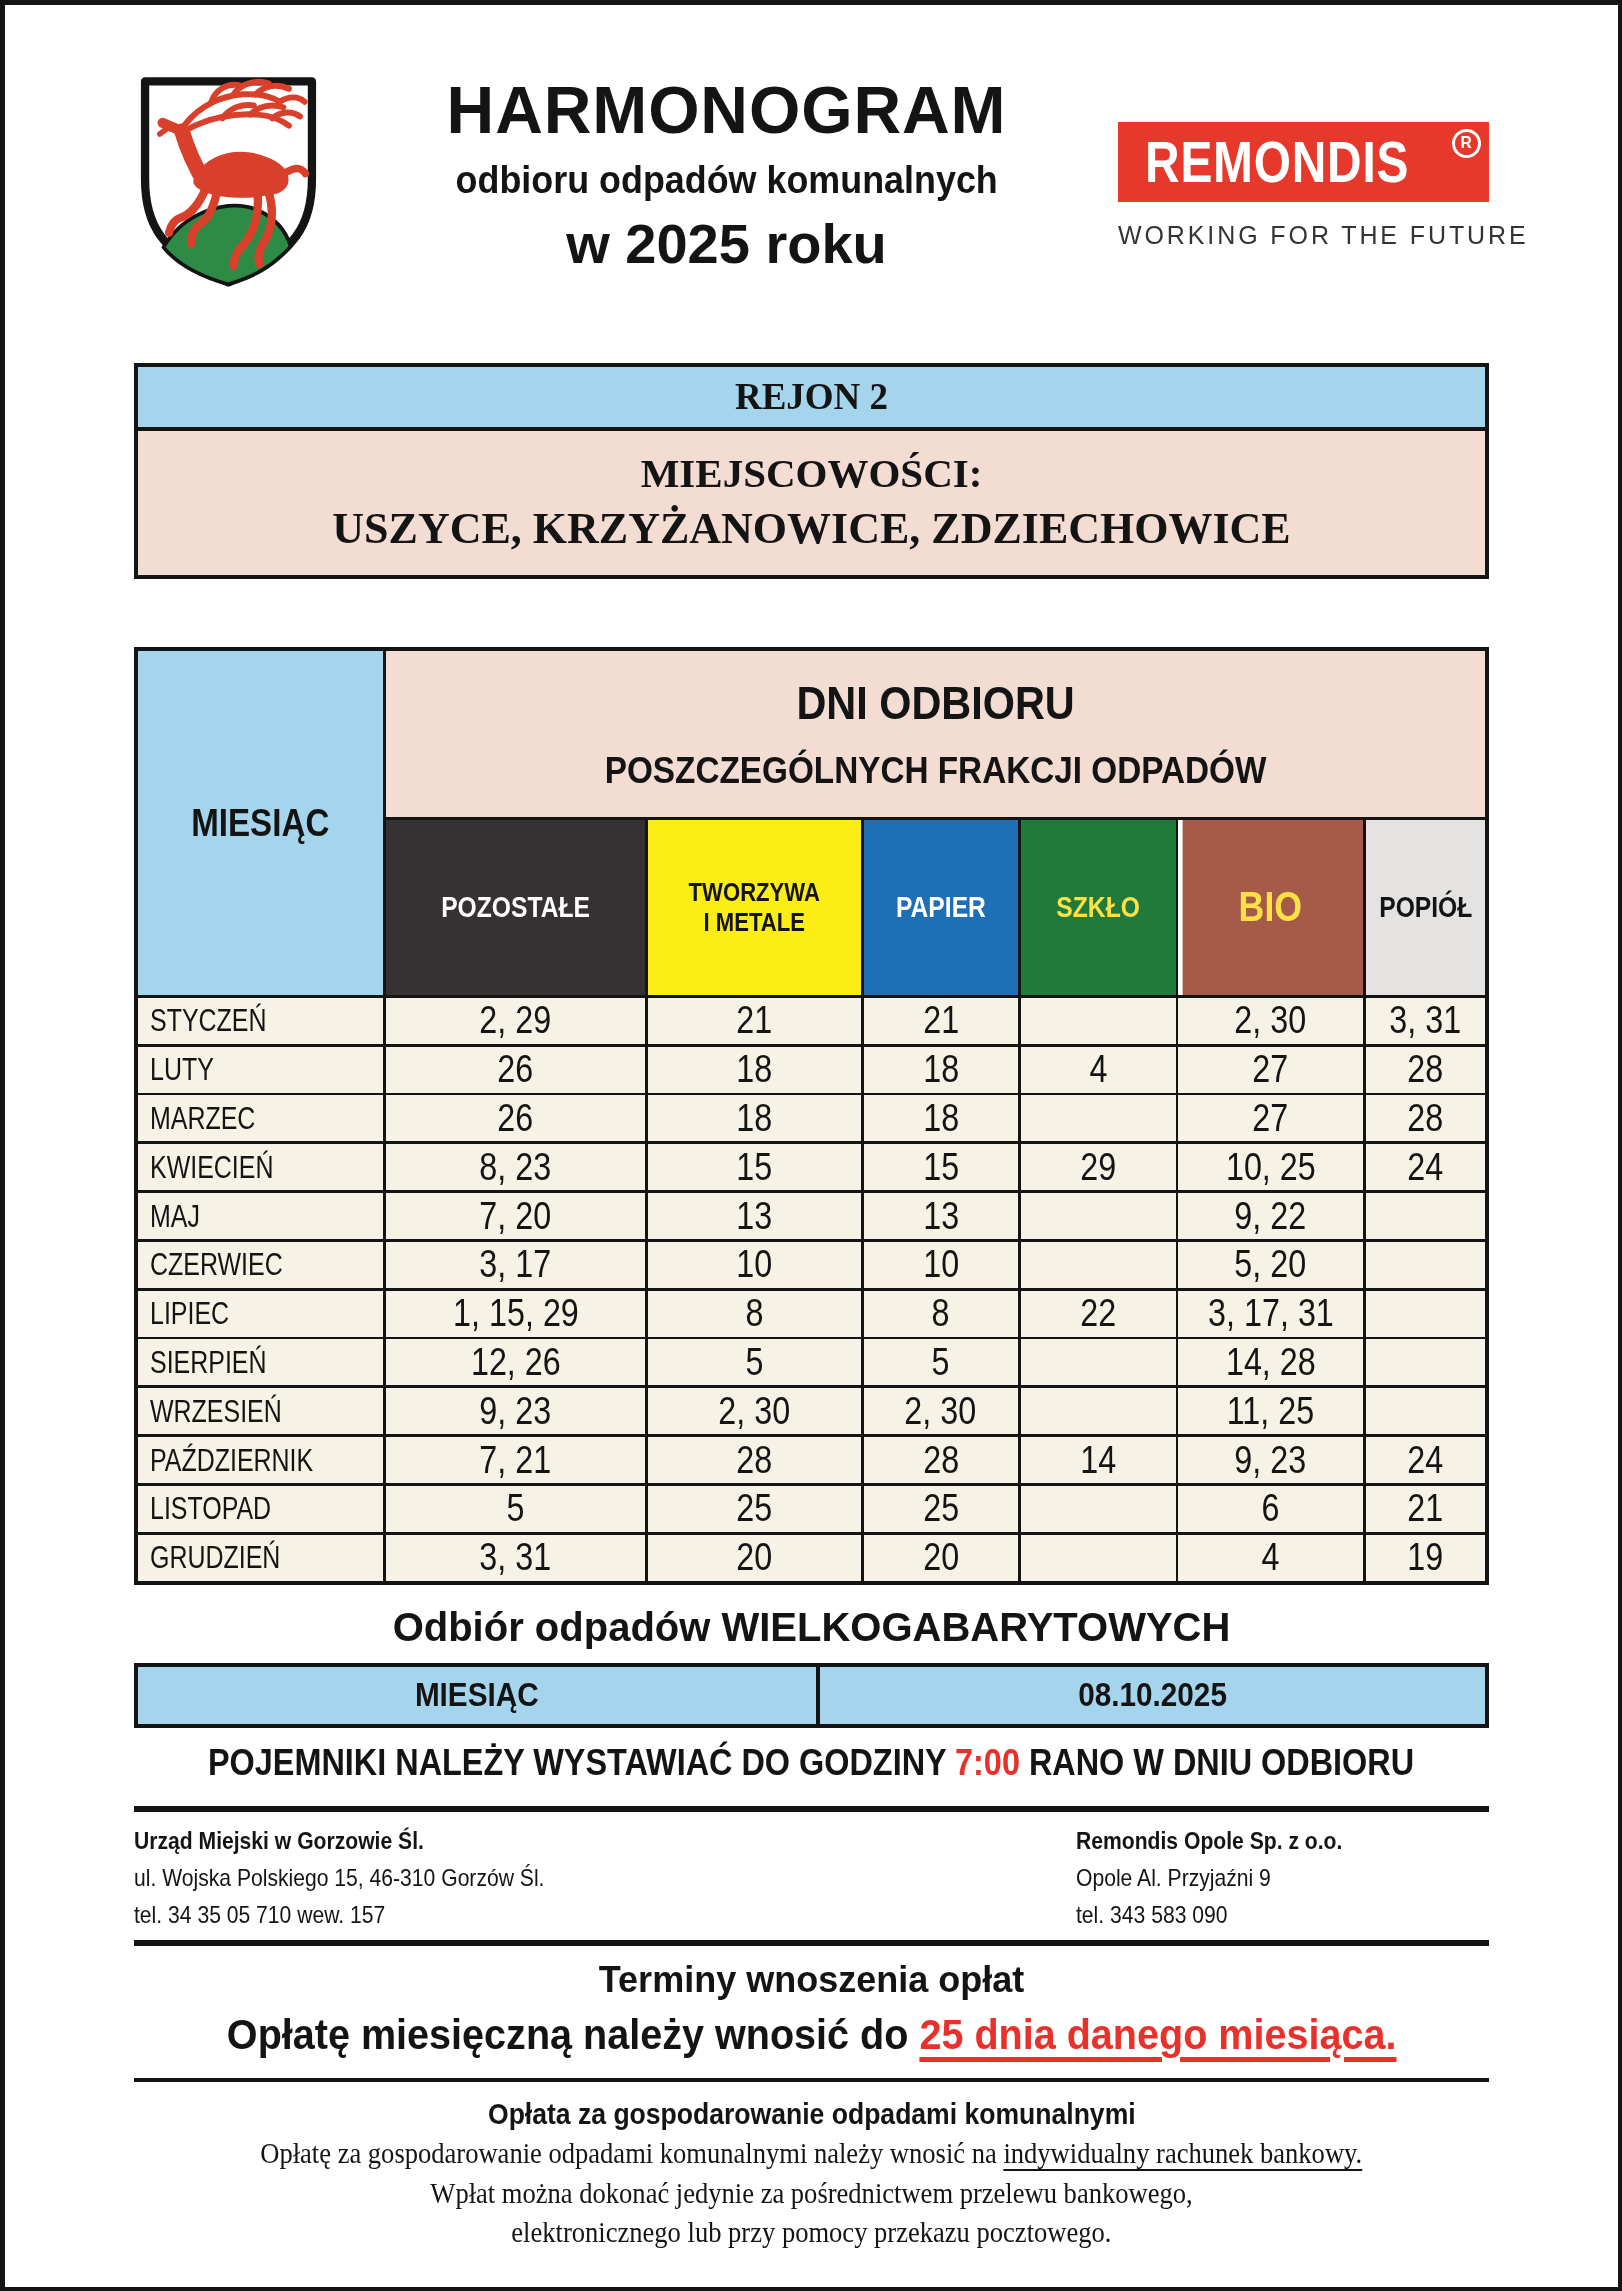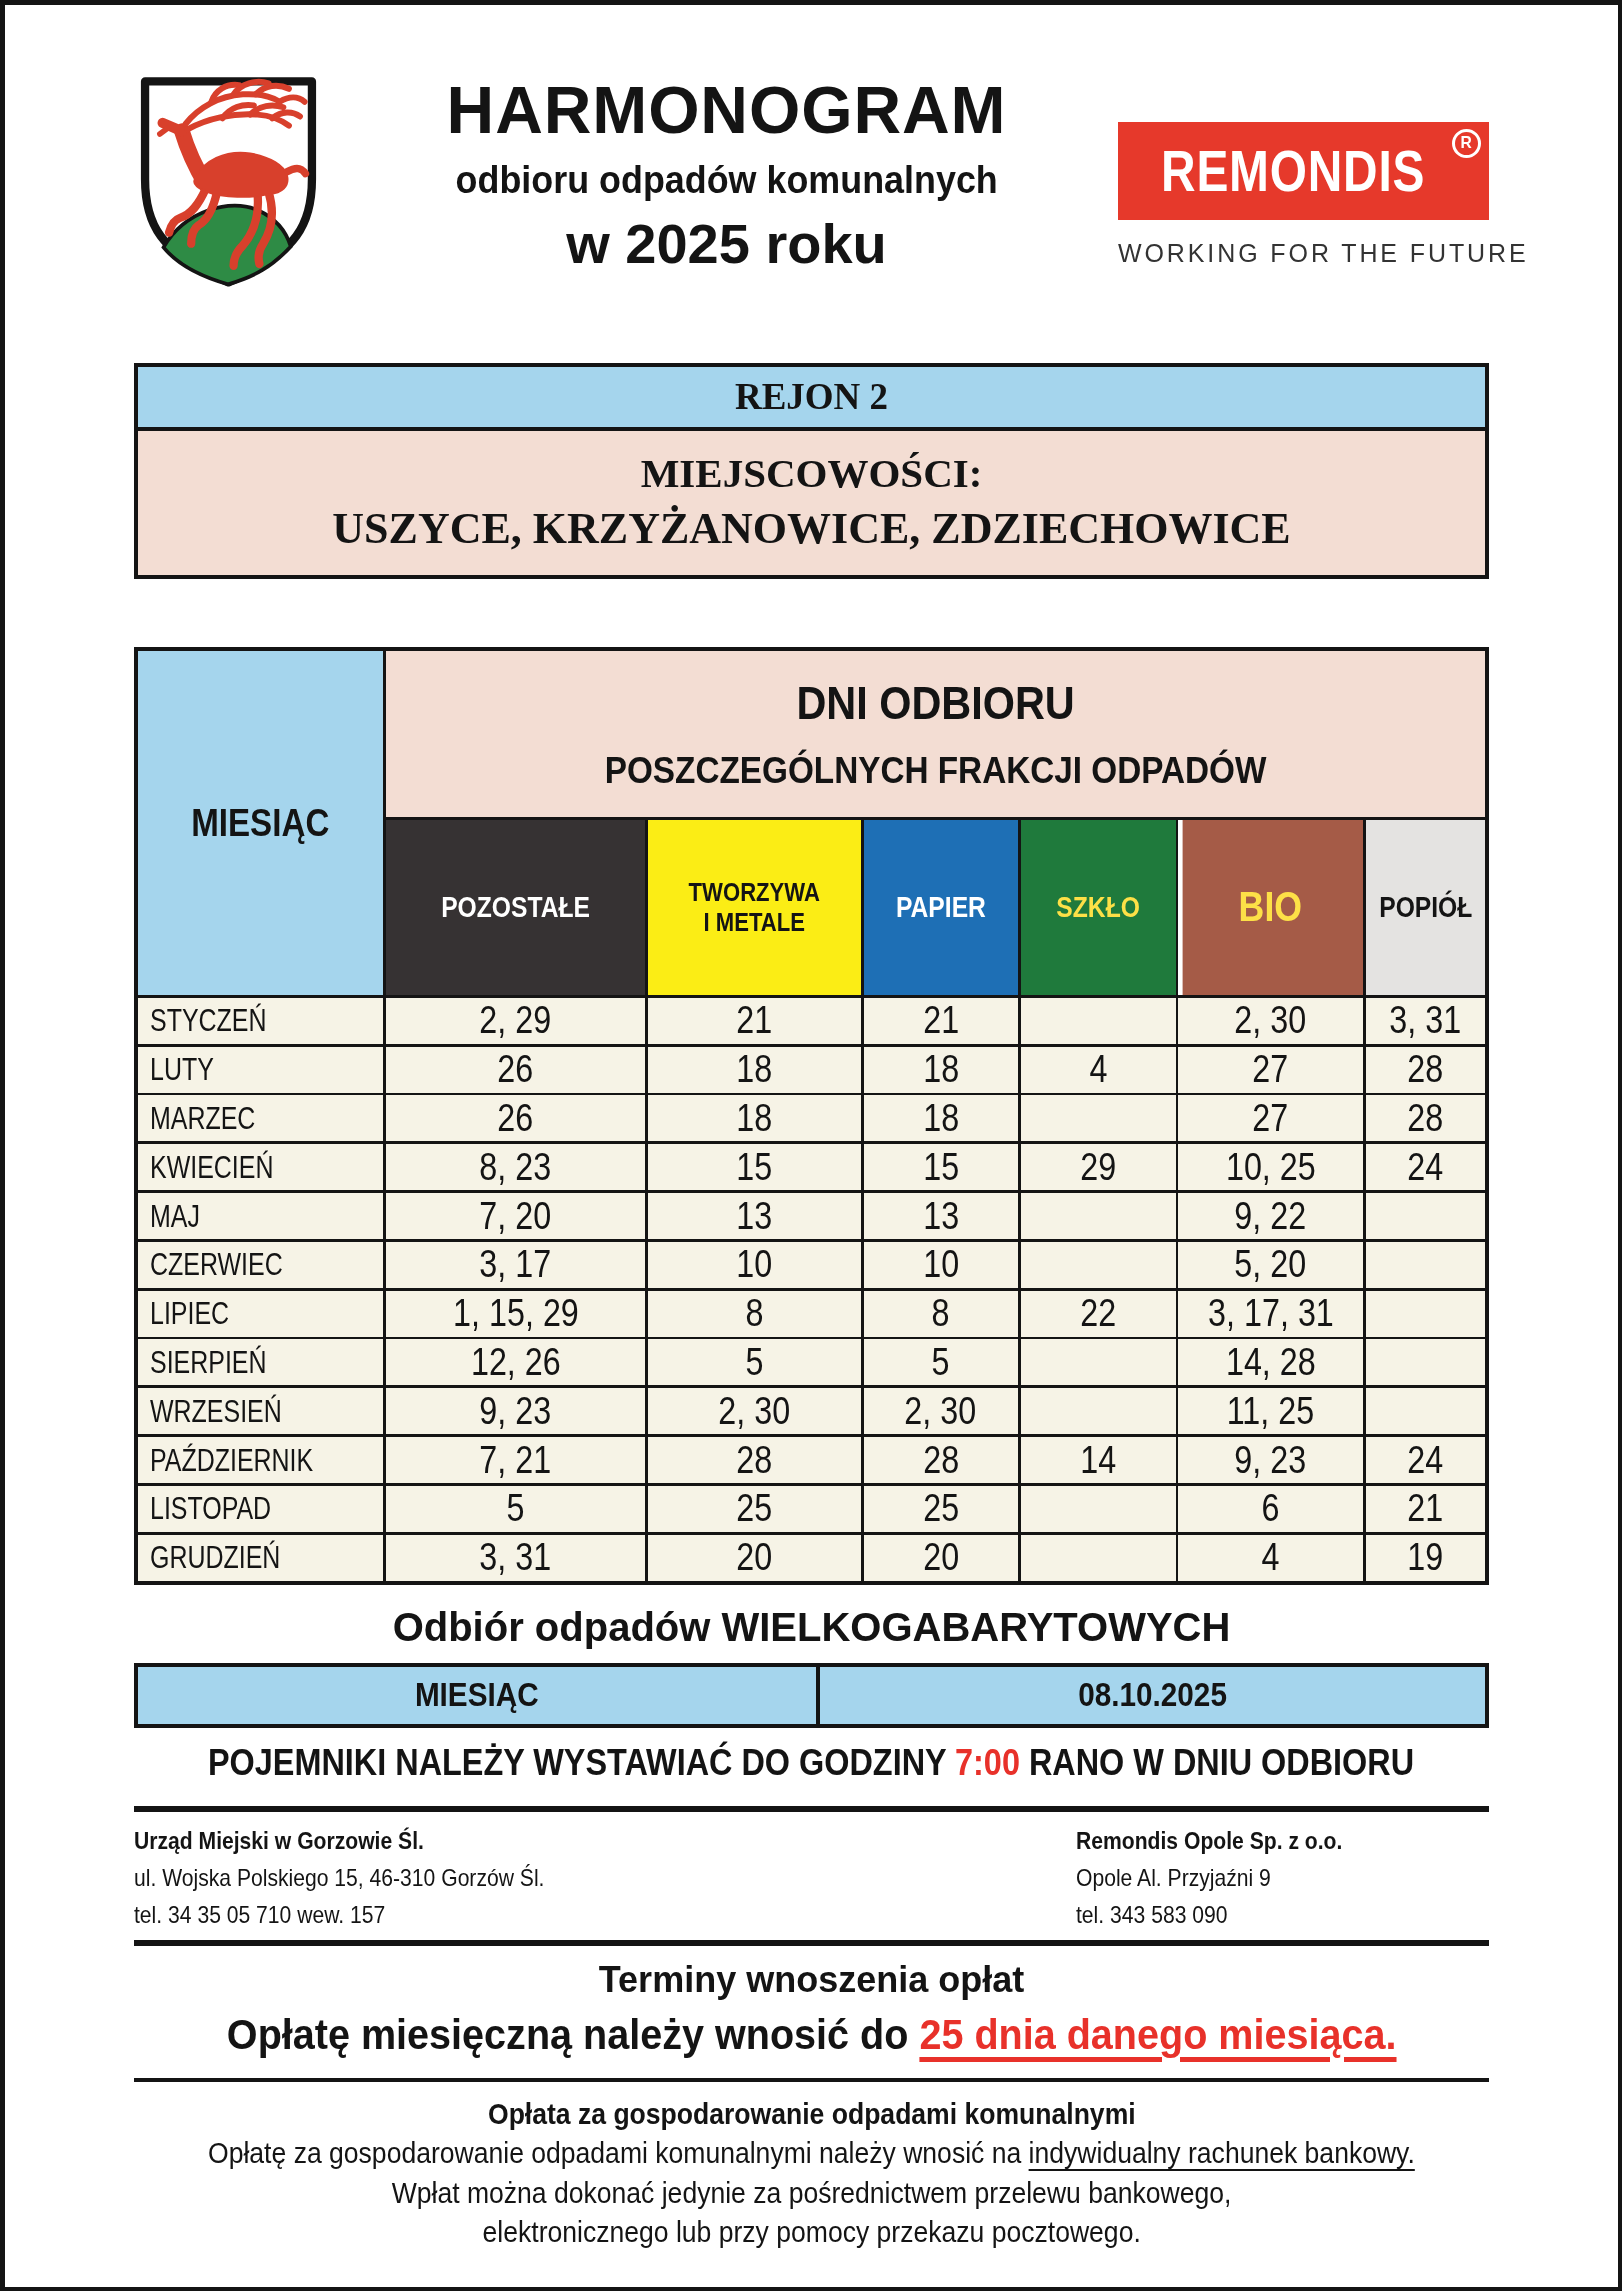--- a/index.html
+++ b/index.html
@@ -16,21 +16,21 @@
   .cxl {display:inline-block;transform:scaleX(.88);transform-origin:left center;white-space:nowrap;}
 
   
   .header{ display:flex; align-items:flex-start; margin-top:65px; }
   .crest-wrap{ width:201px; flex:0 0 auto; }
   .titles{ flex:1; text-align:center; padding-top:7.4px; }
   .title-main{ font-size:66px; font-weight:bold; letter-spacing:0.9px; line-height:1; }
   .title-sub{ font-size:39px; font-weight:bold; margin-top:16.6px; line-height:1; }
   .title-year{ font-size:56px; font-weight:bold; margin-top:16.6px; line-height:1; }
   .brand{ width:371px; flex:0 0 auto; padding-top:52px; }
-  .brand-box{ position:relative; height:98px; background:#E6392B; display:flex; align-items:center; justify-content:center; }
+  .brand-box{ position:relative; height:80px; background:#E6392B; display:flex; align-items:center; justify-content:flex-start; }
   .brand-box .wordmark{ color:#fff; font-weight:bold; font-size:57px; letter-spacing:0.9px; display:inline-block; transform:scaleX(.84); white-space:nowrap; padding-right:24px; }
   .rmark{ position:absolute; top:6.5px; right:8.3px; width:29px; height:29px; border:3.2px solid #fff; border-radius:50%; display:flex; align-items:center; justify-content:center; color:#fff; font-size:15.7px; font-weight:bold; line-height:1; }
   .brand-tagline{ margin-top:18.5px; font-size:25px; letter-spacing:2.9px; color:#333; white-space:nowrap; text-align:center; }
 
   
   .region-box{ margin-top:68px; border:4.6px solid #141414; }
   .region-title{ background:#A5D5ED; border-bottom:4.6px solid #141414; text-align:center;
     font-family:"Liberation Serif", serif; font-weight:bold; font-size:37px; padding:8.3px 0 8.3px; }
   .localities{ background:#F3DDD3; text-align:center; font-family:"Liberation Serif", serif; font-weight:bold; padding:20px 0 22px; }
   .localities .l1{ font-size:41px; line-height:1.1; }
@@ -73,21 +73,21 @@
   .contacts{ display:flex; margin-top:10px; font-size:24px; line-height:37px; }
   .c-left{ flex:1; }
   .c-right{ width:413px; }
   .c-name{ font-weight:bold; }
 
   
   .fees-h{ margin-top:13px; text-align:center; font-weight:bold; font-size:36px; }
   .fees-line{ margin-top:9.2px; text-align:center; font-weight:bold; font-size:43px; }
   .fees-line .hl{ color:#E8312A; text-decoration:underline; text-decoration-color:#E8312A; text-decoration-thickness:4.6px; text-underline-offset:8.3px; }
   .pay-h{ margin-top:14.8px; text-align:center; font-weight:bold; font-size:29.5px; }
-  .pay-p{ text-align:center; font-size:29.5px; line-height:34px; margin-top:5.5px; }
+  .pay-p{ text-align:center; font-size:29.5px; line-height:34px; margin-top:5.5px;font-family:Liberation Serif, serif; }
   .pay-p .ul{ text-decoration:underline; text-decoration-thickness:2.3px; text-underline-offset:5.5px; }
 </style>
 </head>
 <body>
 
 <div class="page">
 
   <div class="header">
     <div class="crest-wrap">
       <svg width="189" height="222" viewBox="0 0 205 240">

